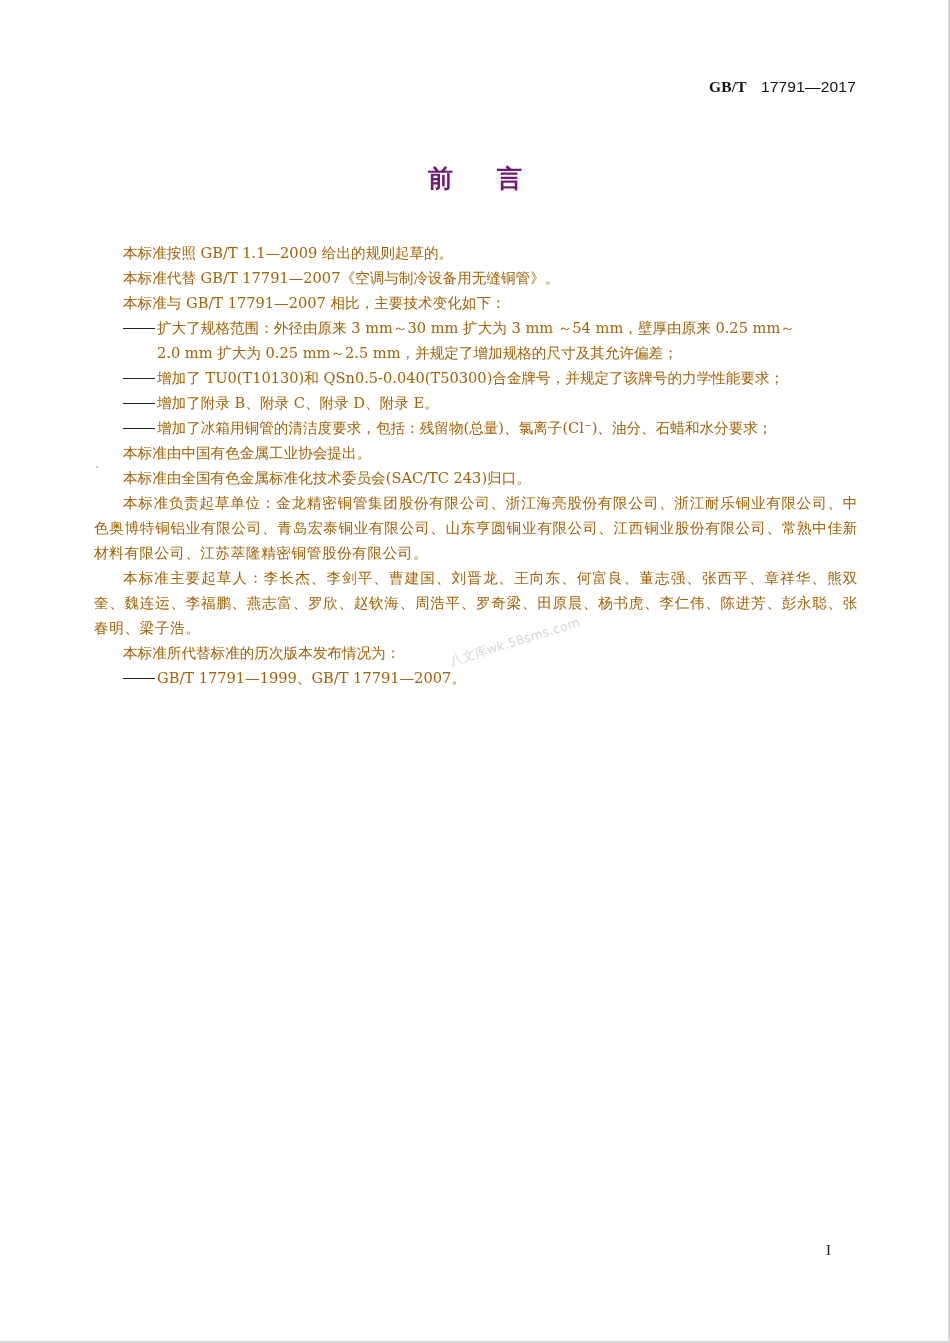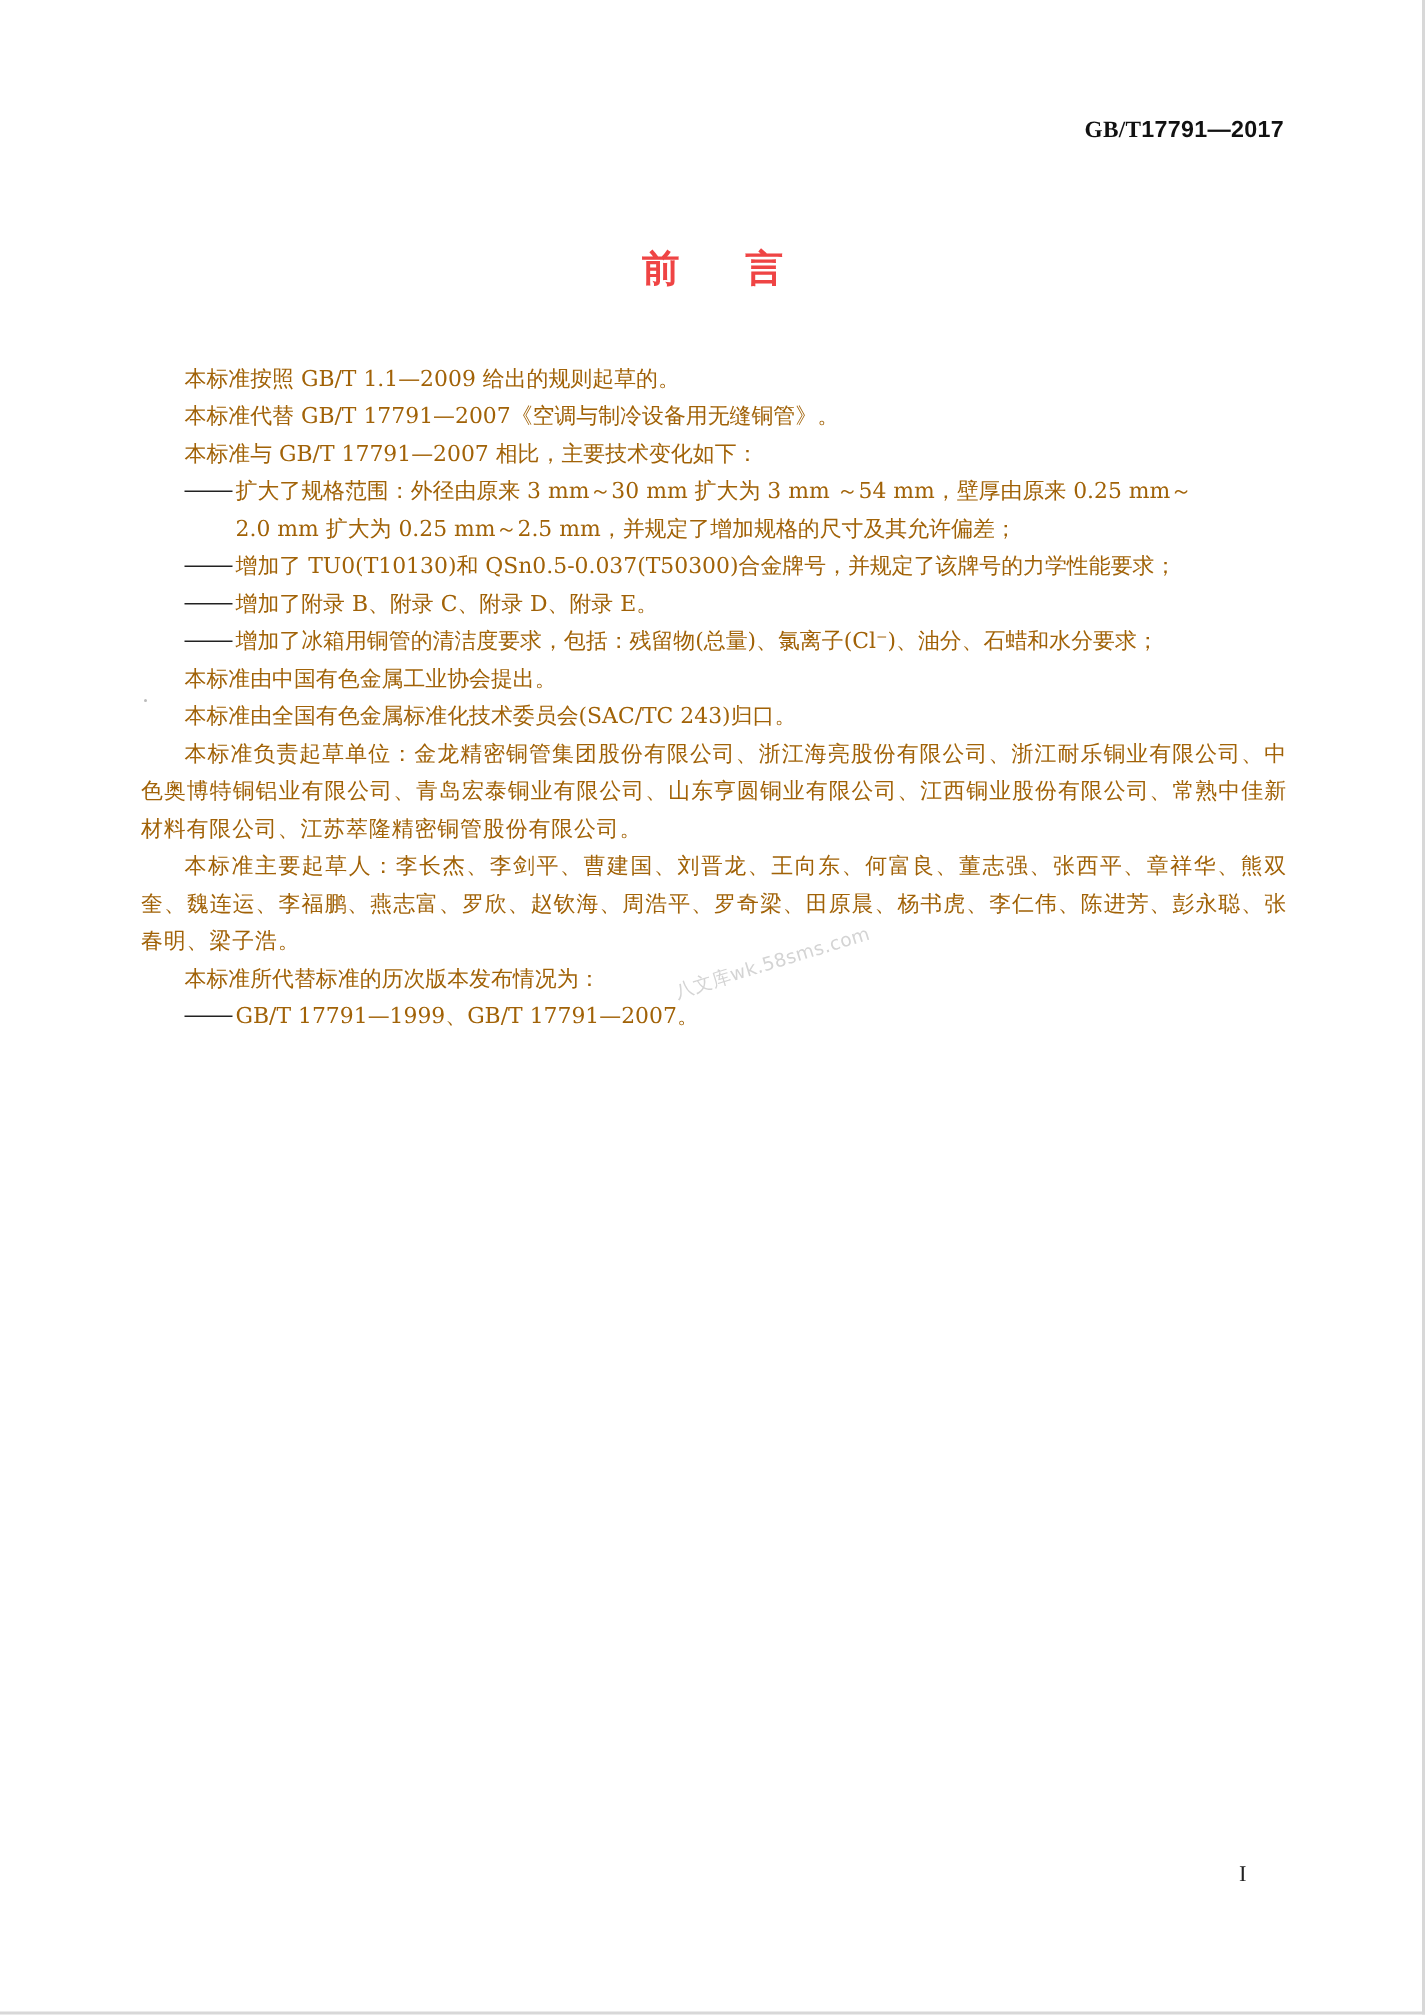--- a/index.html
+++ b/index.html
@@ -29,35 +29,35 @@
       right: 92px;
       top: 78px;
       font-family: "Liberation Serif", "DejaVu Serif", serif;
       font-size: 15.5px;
       font-weight: bold;
       letter-spacing: 0.2px;
       color: #111;
     }
     .std-code .num {
       font-family: "Liberation Sans", "DejaVu Sans", sans-serif;
-      font-weight: bold;
-      margin-left: 0;
+      font-weight: normal;
+      margin-left: 14px;
     }
     .title {
       position: absolute;
       left: 0;
       top: 162px;
       width: 950px;
       text-align: center;
       font-family: "DejaVu Sans", "Liberation Sans", sans-serif;
       font-size: 25px;
       font-weight: bold;
       letter-spacing: 44px;
       text-indent: 44px;
-      color: #ef4444;
+      color: #701a75;
     }
     .body-text {
       position: absolute;
       left: 94px;
       top: 240px;
       width: 764px;
       font-size: 14.6px;
       line-height: 25px;
       color: #a16207;
     }
@@ -133,21 +133,21 @@
   <div class="body-text">
     <p class="para">本标准按照 GB/T 1.1—2009 给出的规则起草的。</p>
     <p class="para">本标准代替 GB/T 17791—2007《空调与制冷设备用无缝铜管》。</p>
     <p class="para">本标准与 GB/T 17791—2007 相比，主要技术变化如下：</p>
 
     <p class="dash-item">
       <span class="dash"></span><span>扩大了规格范围：外径由原来 3 mm～30 mm 扩大为 3 mm ～54 mm，壁厚由原来 0.25 mm～</span>
       <span class="cont">2.0 mm 扩大为 0.25 mm～2.5 mm，并规定了增加规格的尺寸及其允许偏差；</span>
     </p>
     <p class="dash-item">
-      <span class="dash"></span><span>增加了 TU0(T10130)和 QSn0.5-0.037(T50300)合金牌号，并规定了该牌号的力学性能要求；</span>
+      <span class="dash"></span><span>增加了 TU0(T10130)和 QSn0.5-0.040(T50300)合金牌号，并规定了该牌号的力学性能要求；</span>
     </p>
     <p class="dash-item">
       <span class="dash"></span><span>增加了附录 B、附录 C、附录 D、附录 E。</span>
     </p>
     <p class="dash-item">
       <span class="dash"></span><span>增加了冰箱用铜管的清洁度要求，包括：残留物(总量)、氯离子(Cl⁻)、油分、石蜡和水分要求；</span>
     </p>
 
     <p class="para">本标准由中国有色金属工业协会提出。</p>
     <p class="para">本标准由全国有色金属标准化技术委员会(SAC/TC 243)归口。</p>

